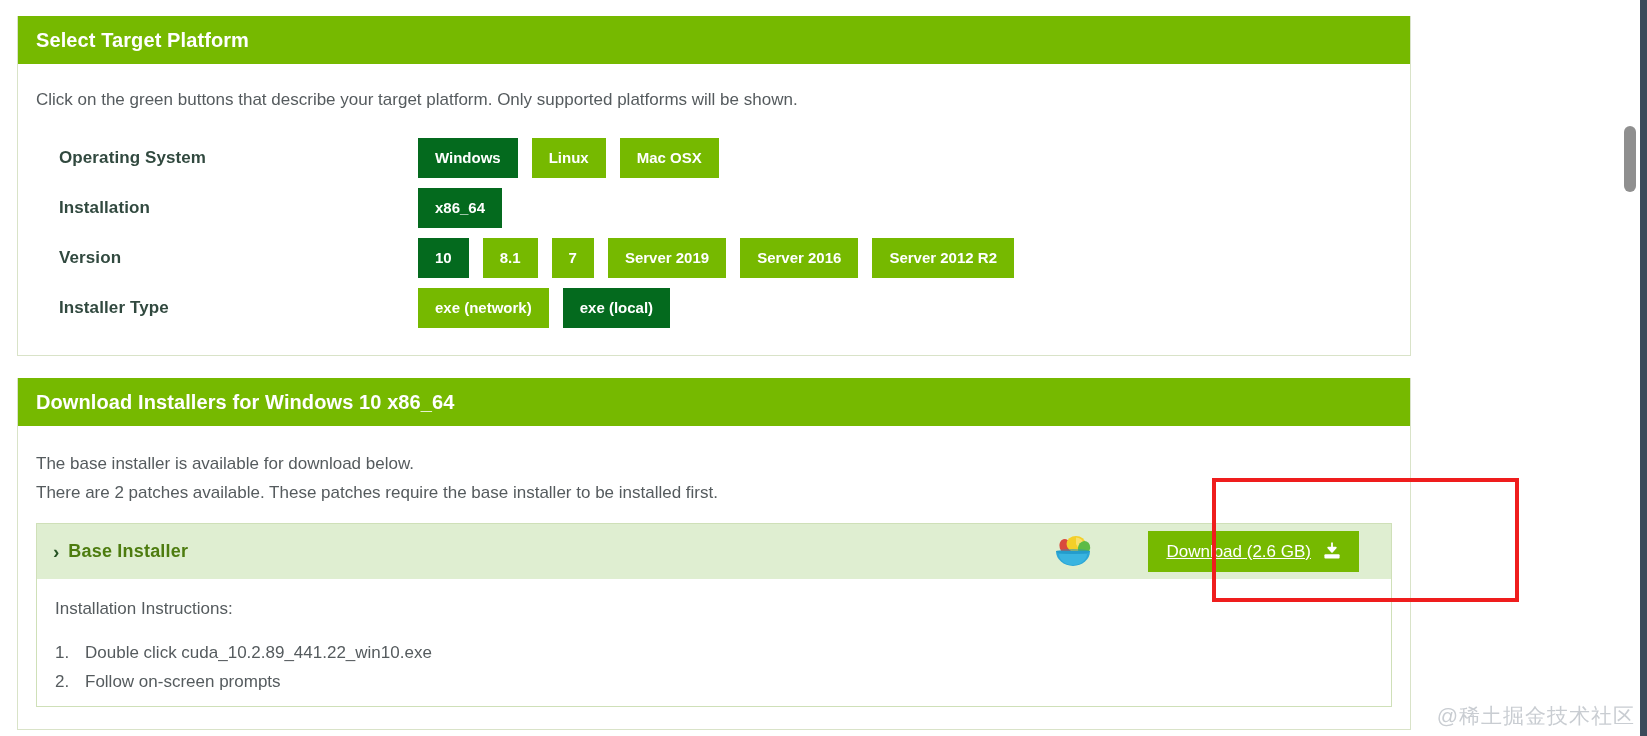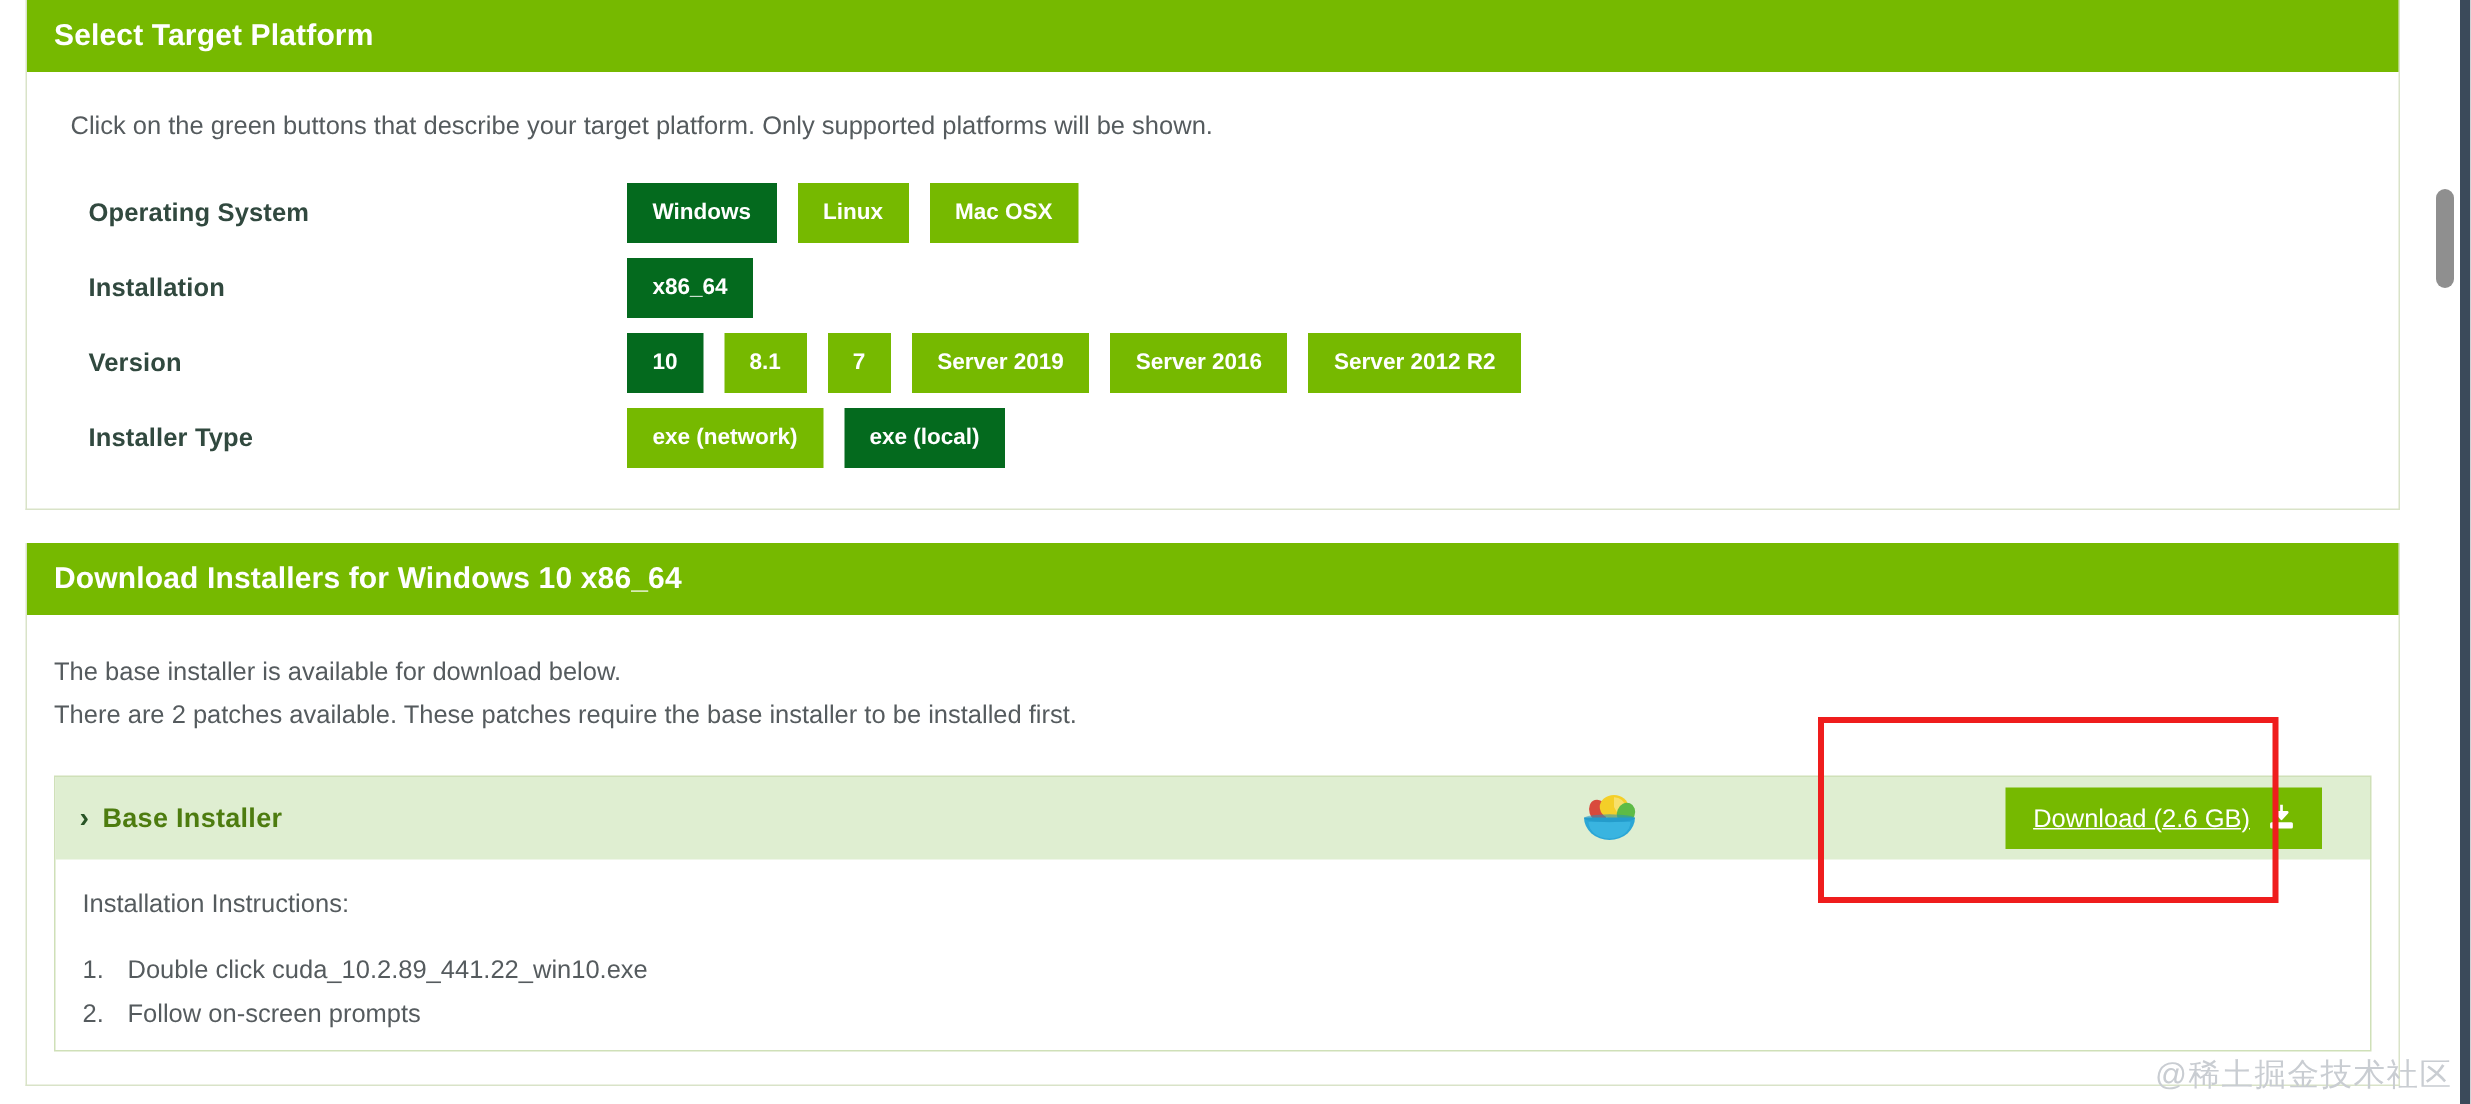--- a/index.html
+++ b/index.html
@@ -24,22 +24,22 @@
     left: 0; top: 0;
     width: 1647px;
     height: 736px;
     background: #ffffff;
     overflow: hidden;
   }
 
   .content-col {
     position: absolute;
     left: 17px;
-    top: 0;
-    width: 1583px;
+    top: 16px;
+    width: 1394px;
   }
 
   
   .panel {
     background: #ffffff;
     border: 1px solid #d9e3c8;
     border-top: none;
     margin-bottom: 0;
   }
   .panel-head {
@@ -50,21 +50,21 @@
     letter-spacing: .1px;
     padding: 13px 0 13px 18px;
     line-height: 22px;
   }
   .panel-body {
     padding: 20px 18px 22px 18px;
   }
   .intro {
     font-size: 17px;
     color: #555b5e;
-    margin: 5px 0 22px 11px;
+    margin: 5px 0 22px 0;
     line-height: 22px;
   }
 
   
   .sel-row {
     display: flex;
     align-items: center;
     height: 50px;
   }
   .sel-label {
@@ -101,21 +101,21 @@
 
   .panel-gap { height: 22px; }
 
   
   .dl-line {
     font-size: 17px;
     color: #555b5e;
     line-height: 29px;
     margin: 0;
   }
-  .dl-lines { margin: 3px 0 26px 0; }
+  .dl-lines { margin: 3px 0 16px 0; }
 
   
   .installer {
     border: 1px solid #cfe0b8;
     background: #ffffff;
   }
   .installer-head {
     background: #dfeed1;
     display: flex;
     align-items: center;

